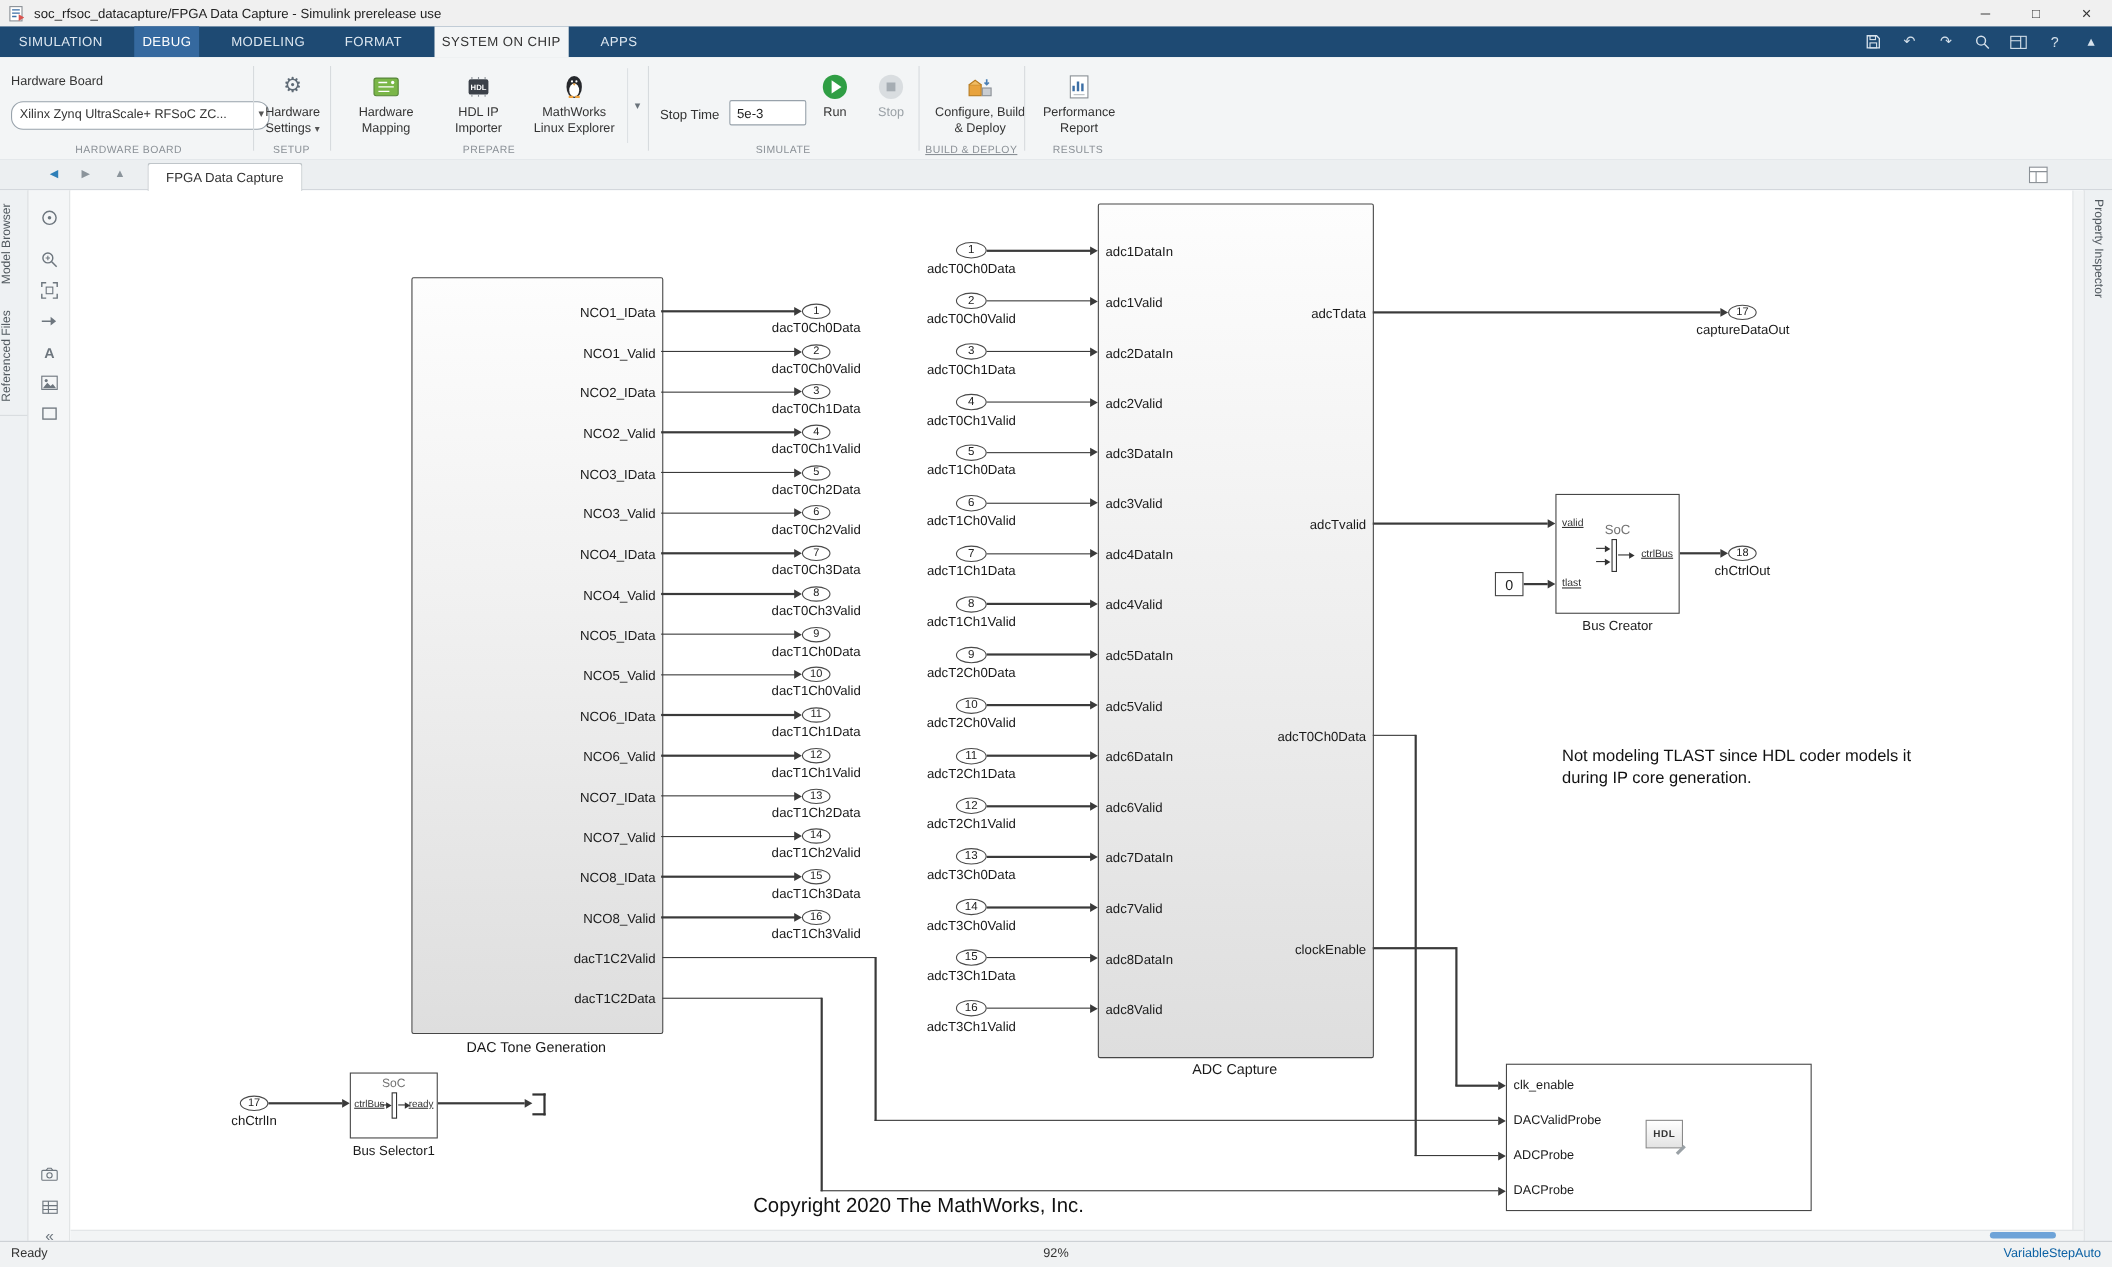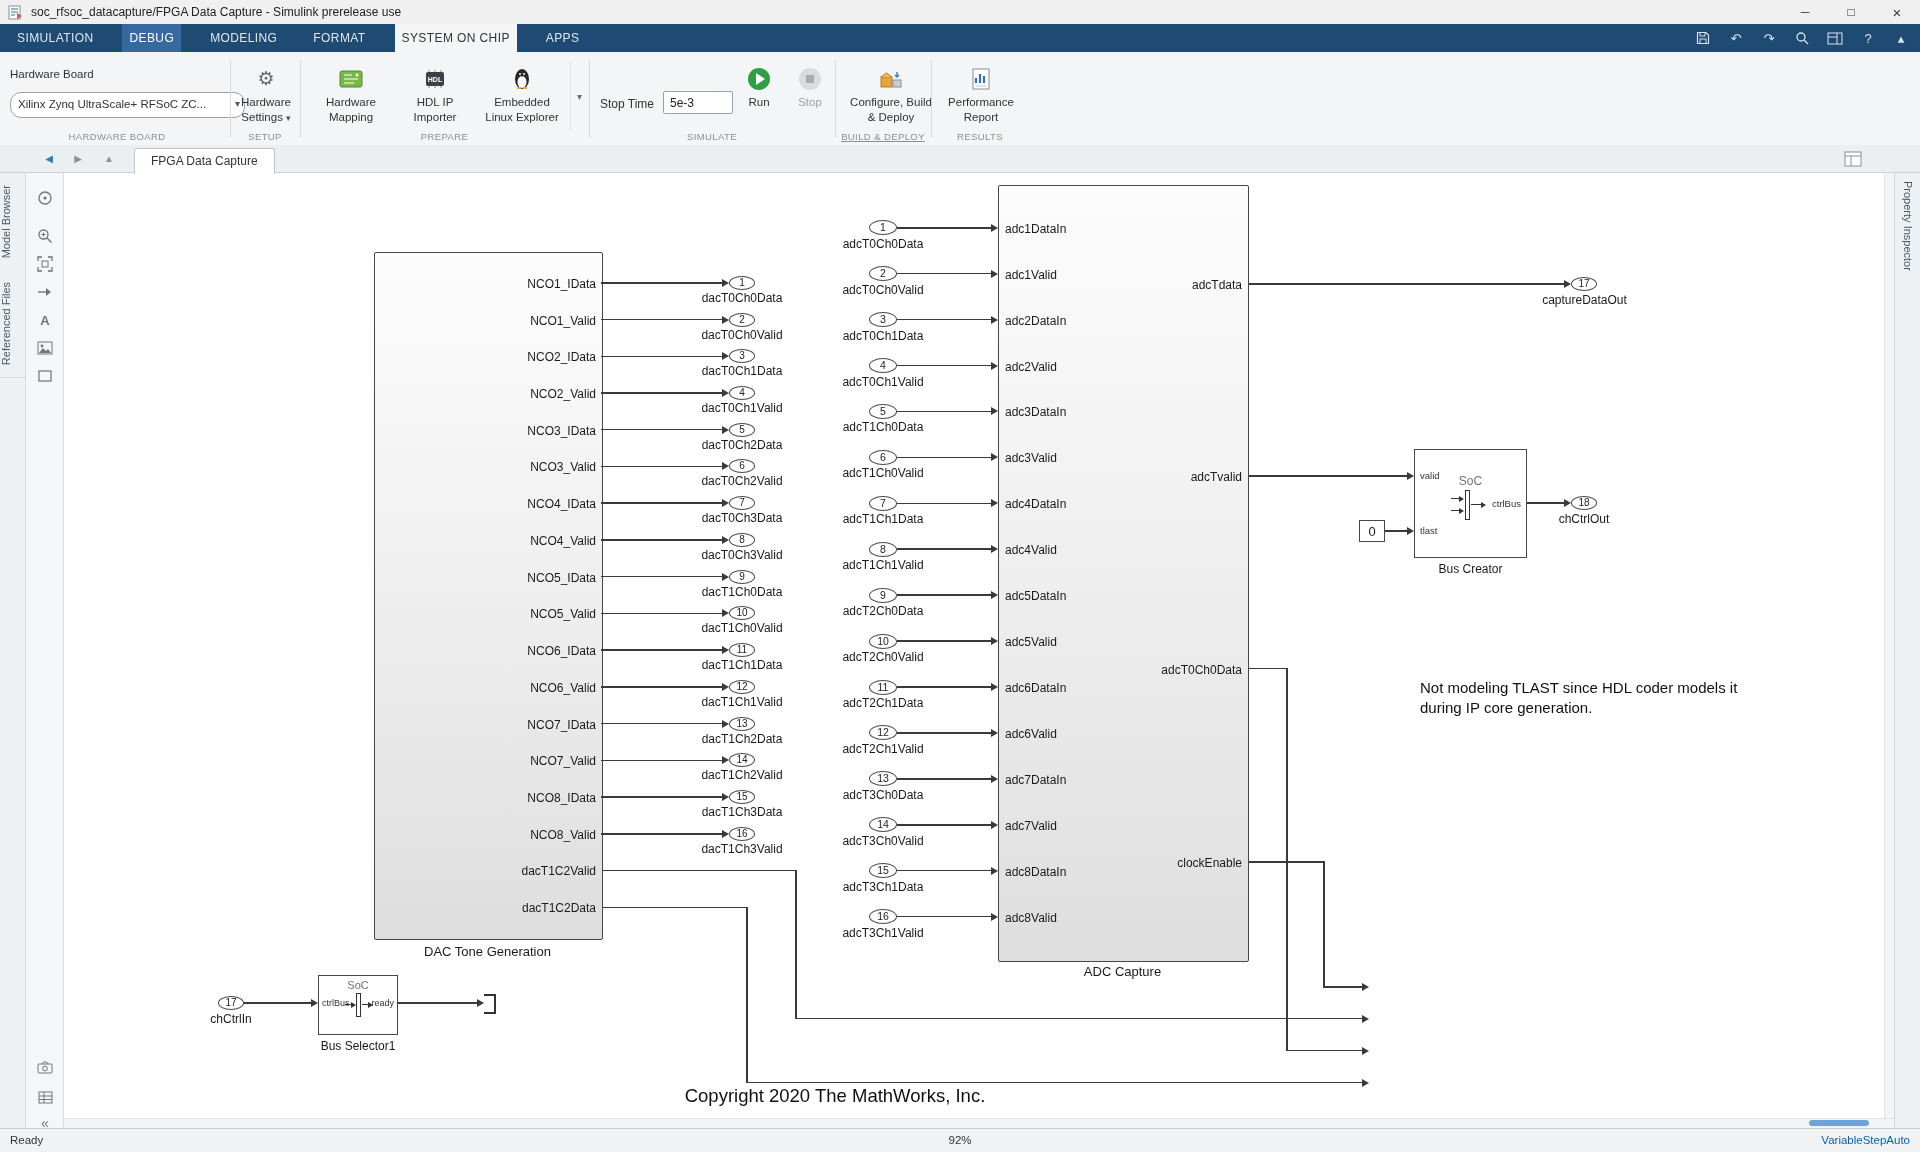--- a/index.html
+++ b/index.html
@@ -85,21 +85,21 @@
   .pl,.plabel{position:absolute;text-align:center;font-size:12px;color:#1a1a1a;white-space:nowrap;}
   .dac-out .pl{left:608px;top:8px;width:140px;}
   .in-port .pl{left:749px;top:9px;width:140px;}
   .lh{position:absolute;height:1.5px;background:#3a3a3a;}
   .lv{position:absolute;width:1.5px;background:#3a3a3a;}
   .ar{position:absolute;width:0;height:0;border-left:7px solid #3a3a3a;border-top:4px solid transparent;border-bottom:4px solid transparent;}
   .smallblk{position:absolute;box-sizing:border-box;border:1px solid #474747;background:#fff;}
   .bc{left:1350px;top:276px;width:113px;height:109px;}
   .bs{left:254px;top:802px;width:80px;height:60px;}
   .soc{position:absolute;left:0;width:100%;text-align:center;font-size:12px;color:#737373;}
-  .pin{position:absolute;font-size:9.5px;color:#333;white-space:nowrap;}
+  .pin{position:absolute;font-size:9.5px;color:#333;white-space:nowrap;text-decoration:underline;}
   .bar{position:absolute;box-sizing:border-box;border:1px solid #333;background:#fff;}
   .bln{position:absolute;height:1.2px;background:#333;}
   .ma{position:absolute;width:0;height:0;border-left:5px solid #333;border-top:3px solid transparent;border-bottom:3px solid transparent;}
   .const{position:absolute;left:1295px;top:347px;width:26px;height:22px;box-sizing:border-box;border:1px solid #474747;background:#fff;font-size:13px;color:#222;display:flex;align-items:center;justify-content:center;}
   .term{position:absolute;left:420px;top:821px;width:10px;height:16px;border-top:2px solid #333;border-right:2px solid #333;border-bottom:2px solid #333;}
   .hdl-blk{position:absolute;left:1305px;top:794px;width:278px;height:134px;box-sizing:border-box;border:1px solid #474747;background:#fff;}
   .hdl-in{position:absolute;left:6px;top:calc(13px + var(--i)*31.8px);font-size:11.5px;color:#1a1a1a;white-space:nowrap;}
   .hdl-icon{position:absolute;left:126px;top:50px;width:34px;height:26px;box-sizing:border-box;border:1px solid #8a8a8a;background:linear-gradient(#fff,#e3e3e3);font-size:9px;font-weight:bold;color:#333;display:flex;align-items:center;justify-content:center;letter-spacing:.5px;}
   .hdl-icon:after{content:"";position:absolute;right:-4px;bottom:-4px;width:10px;height:3px;background:#9aa1a6;transform:rotate(-45deg);}
   .ann{position:absolute;font-size:15px;color:#111;line-height:1.35;}
@@ -215,21 +215,21 @@
       <span class="bicon">
         <svg width="20" height="22">
             <ellipse cx="10" cy="11" rx="7" ry="10" fill="#26282c"></ellipse>
             <ellipse cx="10" cy="14" rx="4.5" ry="6" fill="#fff"></ellipse>
             <circle cx="8" cy="6" r="1" fill="#fff"></circle>
             <circle cx="12" cy="6" r="1" fill="#fff"></circle>
             <path d="M8.5 8h3l-1.5 2z" fill="#f2a33c"></path>
             <path d="M5 20h4M11 20h4" stroke="#f2a33c" stroke-width="2"></path>
           </svg>
       </span>
-      <span>Embedded</span>
+      <span>MathWorks</span>
       <span>Linux Explorer</span>
     </div>
     <div class="expandcol" style="left:570px;width:17px;">
       <span>▾</span>
     </div>
     <span class="glabel" style="left:301px;width:287px;">PREPARE</span>
     <div class="gsep" style="left:589px;"></div>
 
     <span class="stlabel">Stop Time</span>
     <input class="stinput" value="5e-3" style="">
@@ -712,20 +712,30 @@
       <span class="pin" style="left:3px;top:22px;font-size:9px;">ctrlBus</span>
       <span class="pin" style="right:3px;top:22px;font-size:9px;">ready</span>
       <span class="bar" style="left:37px;top:17px;width:5px;height:24px;"></span>
       <span class="bln" style="left:26px;top:28px;width:8px;"></span>
       <span class="ma" style="left:32px;top:25.5px;"></span>
       <span class="bln" style="left:43px;top:28px;width:8px;"></span>
       <span class="ma" style="left:49px;top:25.5px;"></span>
     </div>
     <div class="caption" style="left:244px;top:866px;width:100px;font-size:12px;">Bus Selector1</div>
 
+    <div class="hdl-blk">
+      <div>
+
+      <div class="hdl-in" style="--i: 0;">clk_enable</div>
+          <div class="hdl-in" style="--i: 1;">DACValidProbe</div>
+          <div class="hdl-in" style="--i: 2;">ADCProbe</div>
+          <div class="hdl-in" style="--i: 3;">DACProbe</div>
+        </div>
+      <span class="hdl-icon">HDL</span>
+    </div>
 
     <div class="ann ann-tlast">Not modeling TLAST since HDL coder models it during IP core generation.</div>
     <div class="copyright">Copyright 2020 The MathWorks, Inc.</div>
 
     <div class="vsb"></div>
     <div class="hsb">
         <span class="hthumb"></span>
       </div>
   </div>
 

